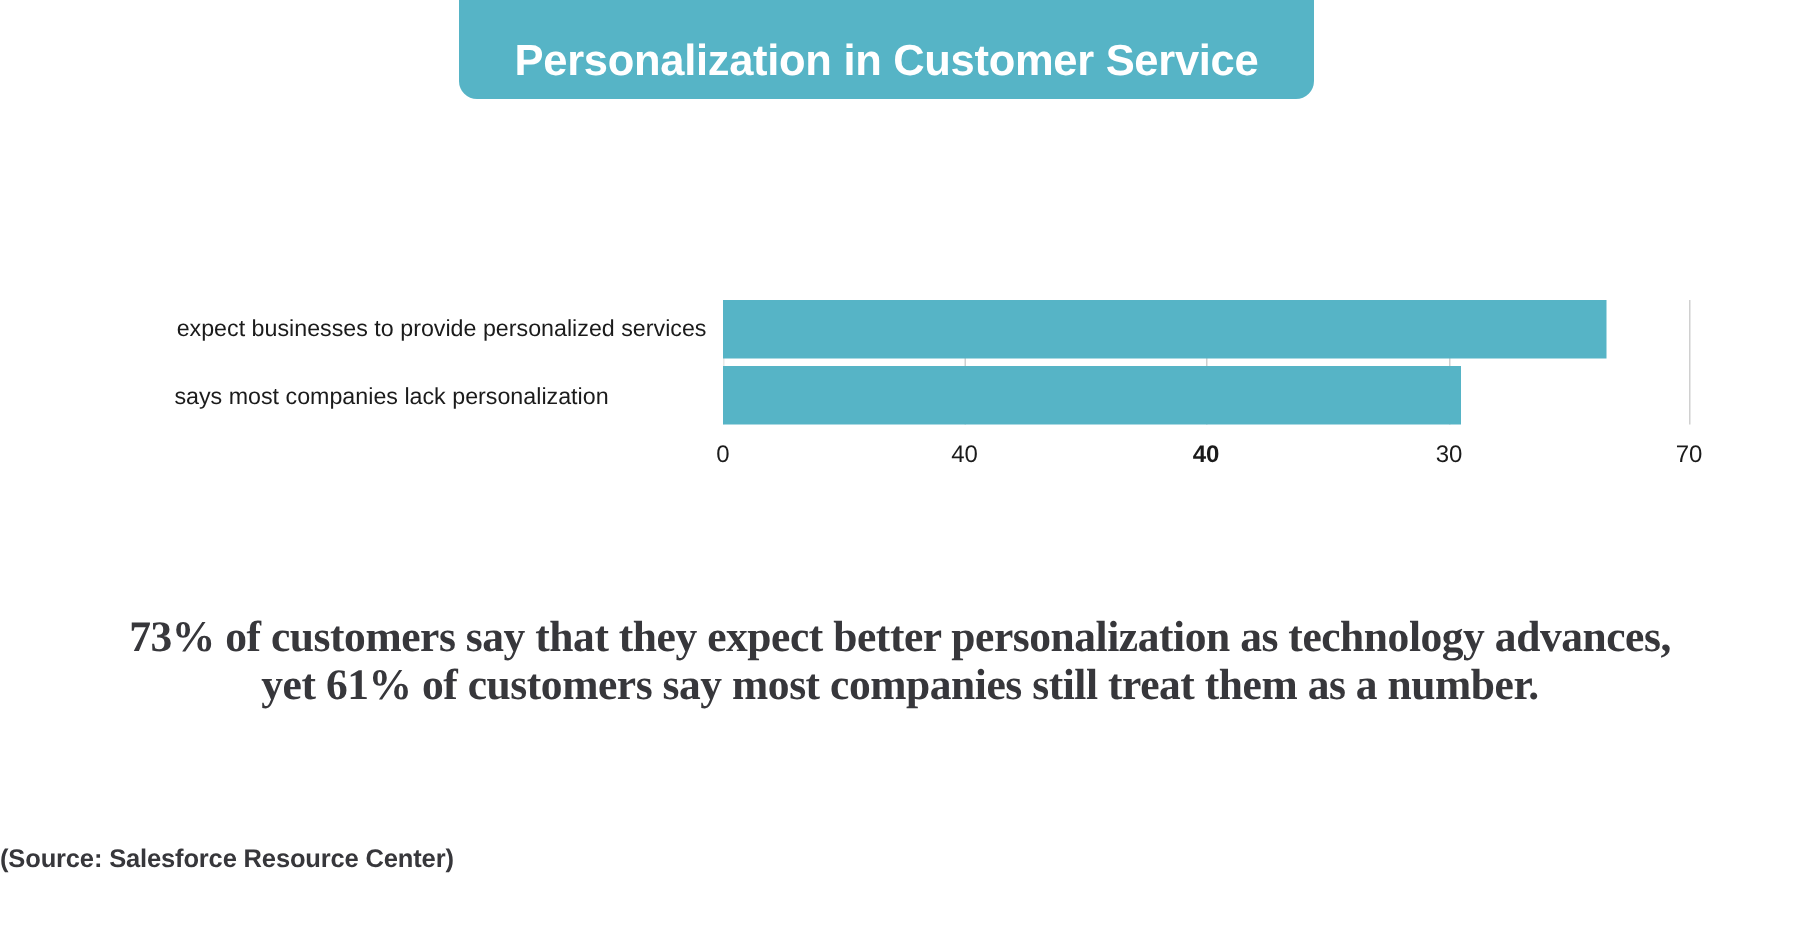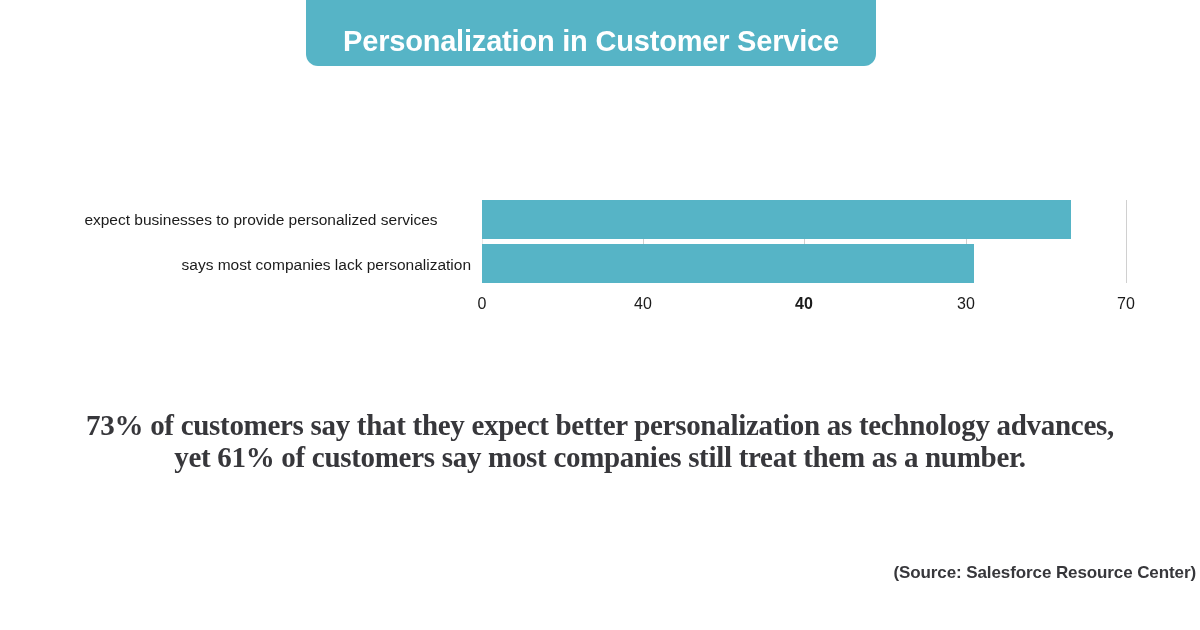--- a/index.html
+++ b/index.html
@@ -111,39 +111,39 @@
     line-height: 1.12;
     letter-spacing: -0.3px;
   }
 
   
   #source {
     position: absolute;
     left: 0;
     top: 563px;
     width: 1196px;
-    text-align: right;
+    text-align: left;
     font-size: 17px;
     font-weight: bold;
     color: #37373b;
     letter-spacing: -0.1px;
   }
 </style>
 </head>
 <body>
 
 <div id="title-banner" style="background: rgb(86, 180, 198);">
   <div id="title-text" style="color: rgb(255, 255, 255);">Personalization in Customer Service</div>
 </div>
 
 <div id="chart">
 
   <div id="y-labels">
-    <div class="axis-label" style="top:12px;text-align:center;">expect businesses to provide personalized services</div>
-    <div class="axis-label" style="top:57px;">says most companies lack personalization</div>
+    <div class="axis-label" style="top:12px;">expect businesses to provide personalized services</div>
+    <div class="axis-label" style="top:57px;text-align:center;">says most companies lack personalization</div>
   </div>
 
   <div id="plot-area">
     <div class="gridline" style="left:0px;   background:#e8e8e8;"></div>
     <div class="gridline" style="left: 161px; background: rgb(208, 208, 208);"></div>
     <div class="gridline" style="left: 322px; background: rgb(208, 208, 208);"></div>
     <div class="gridline" style="left: 484px; background: rgb(208, 208, 208);"></div>
     <div class="gridline" style="left: 644px; background: rgb(208, 208, 208);"></div>
 
     <div class="bar-row" style="top:0px;">

